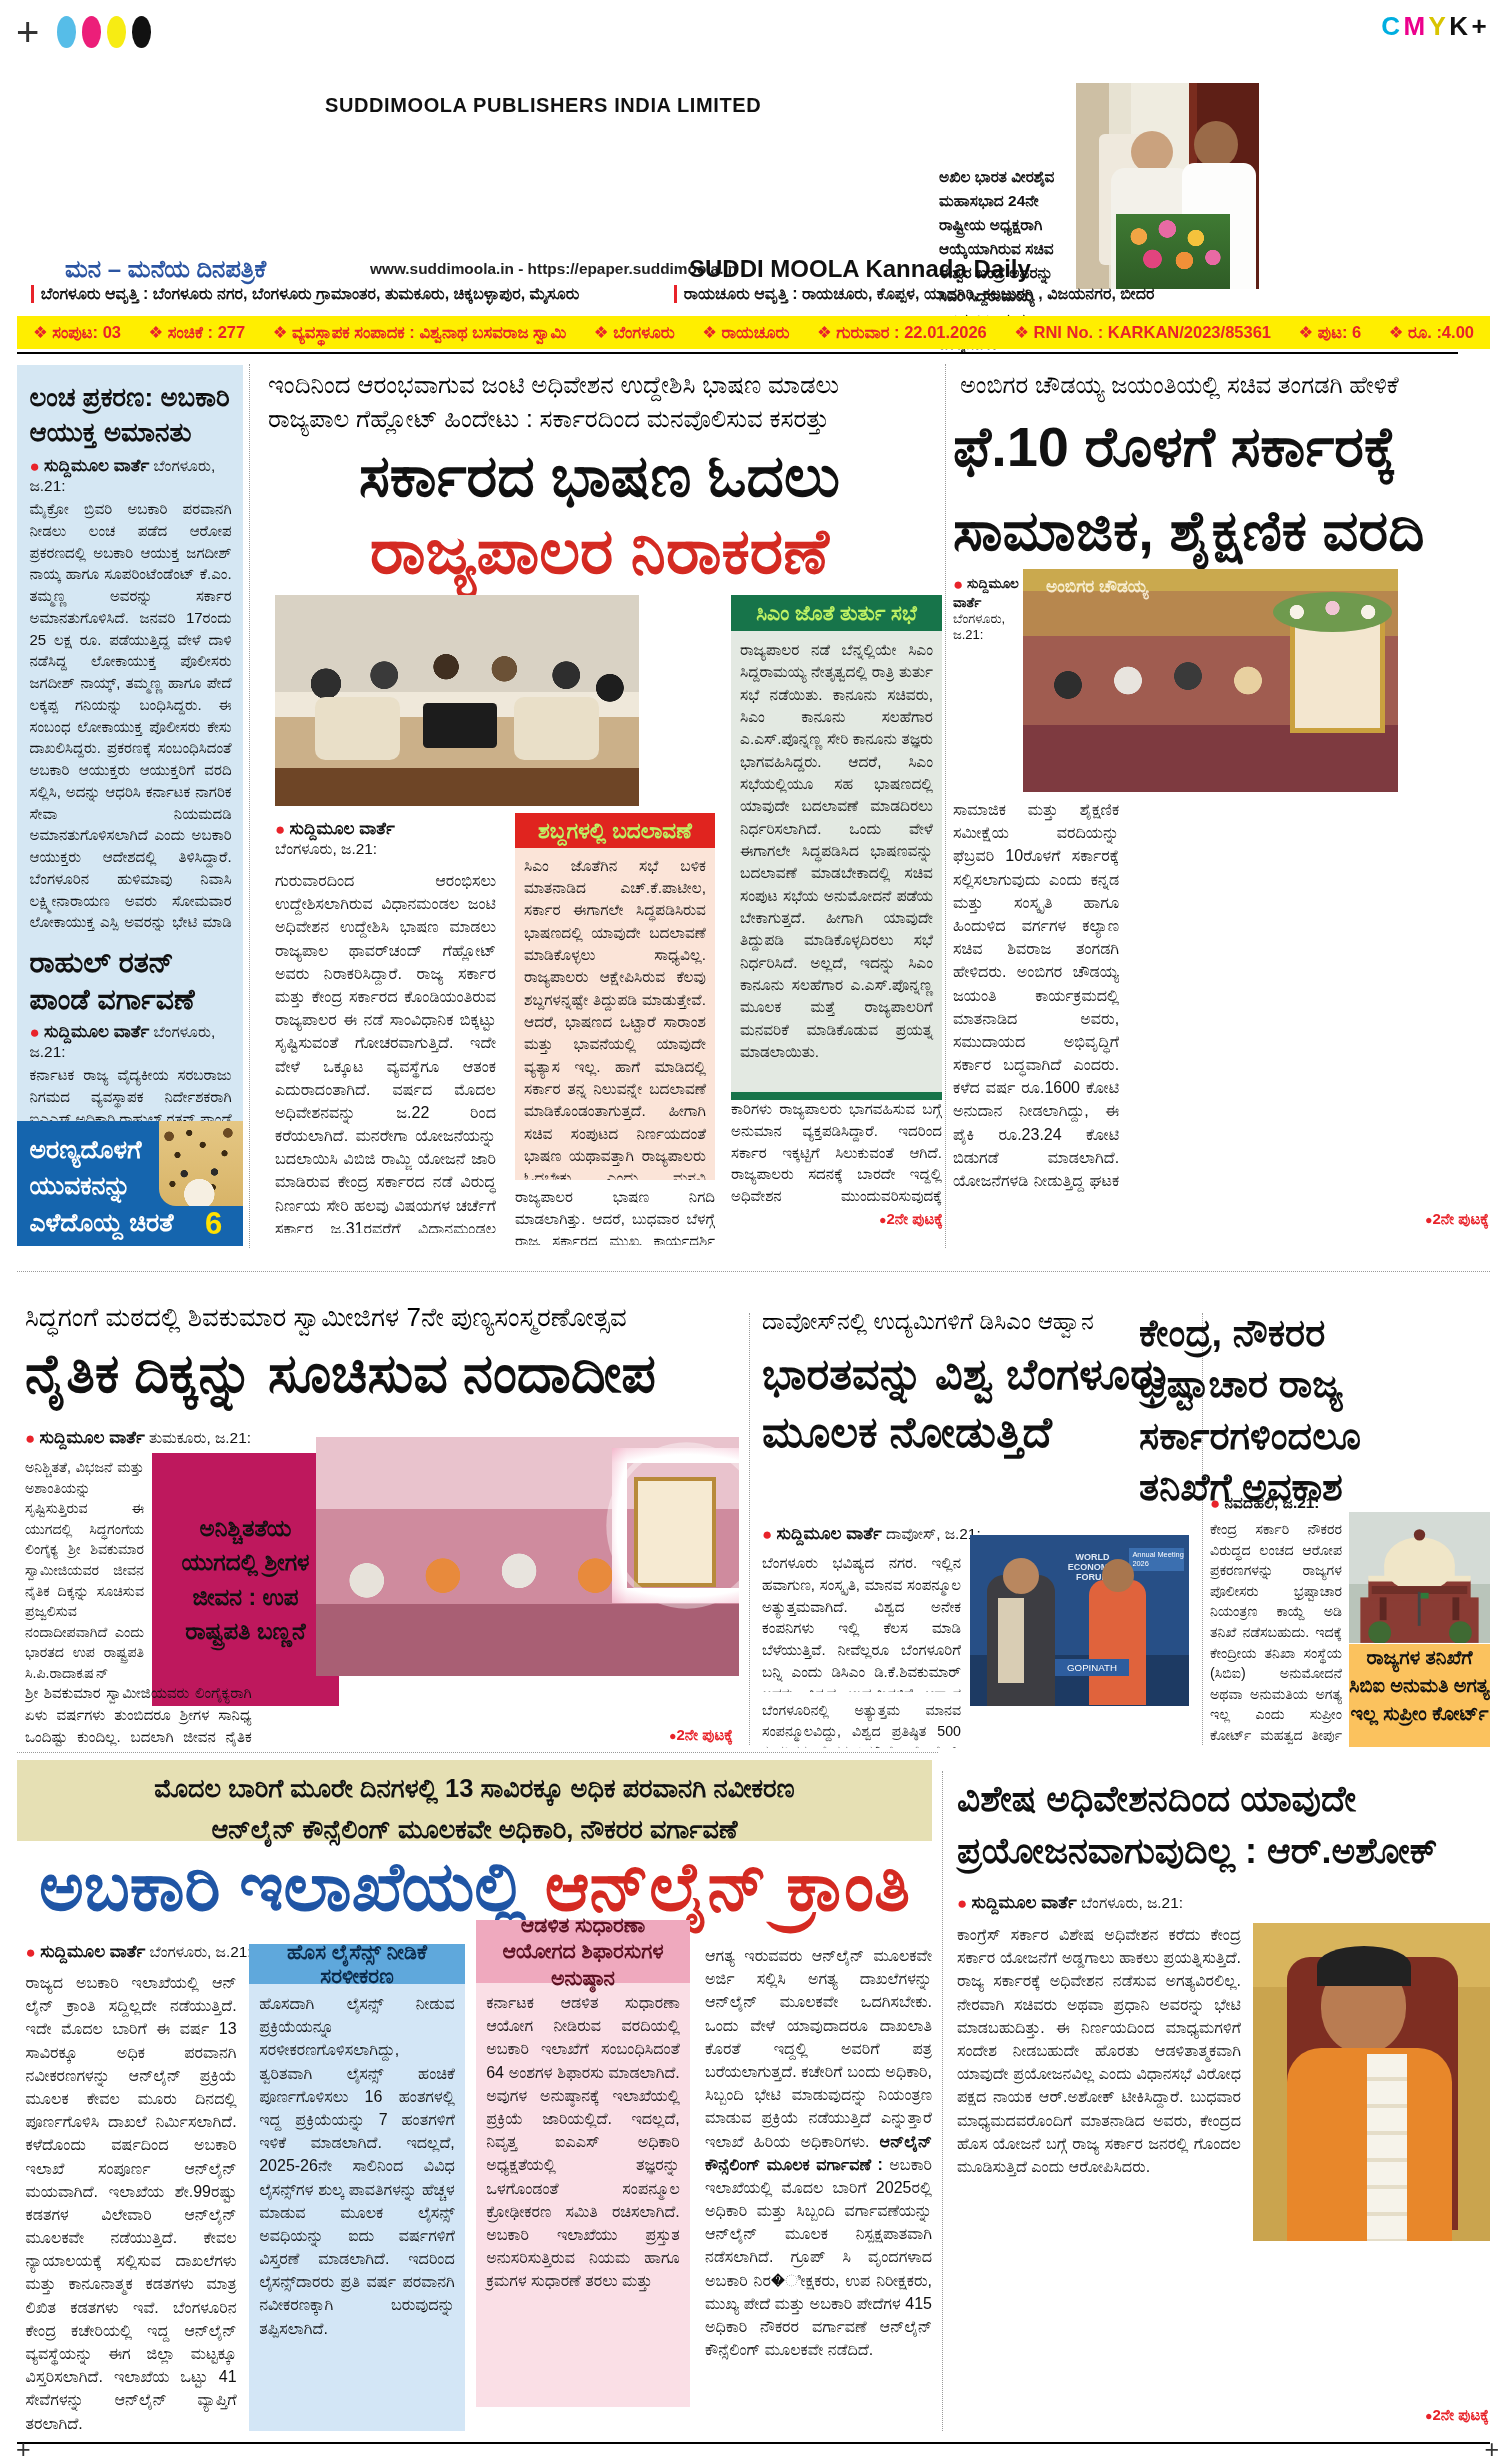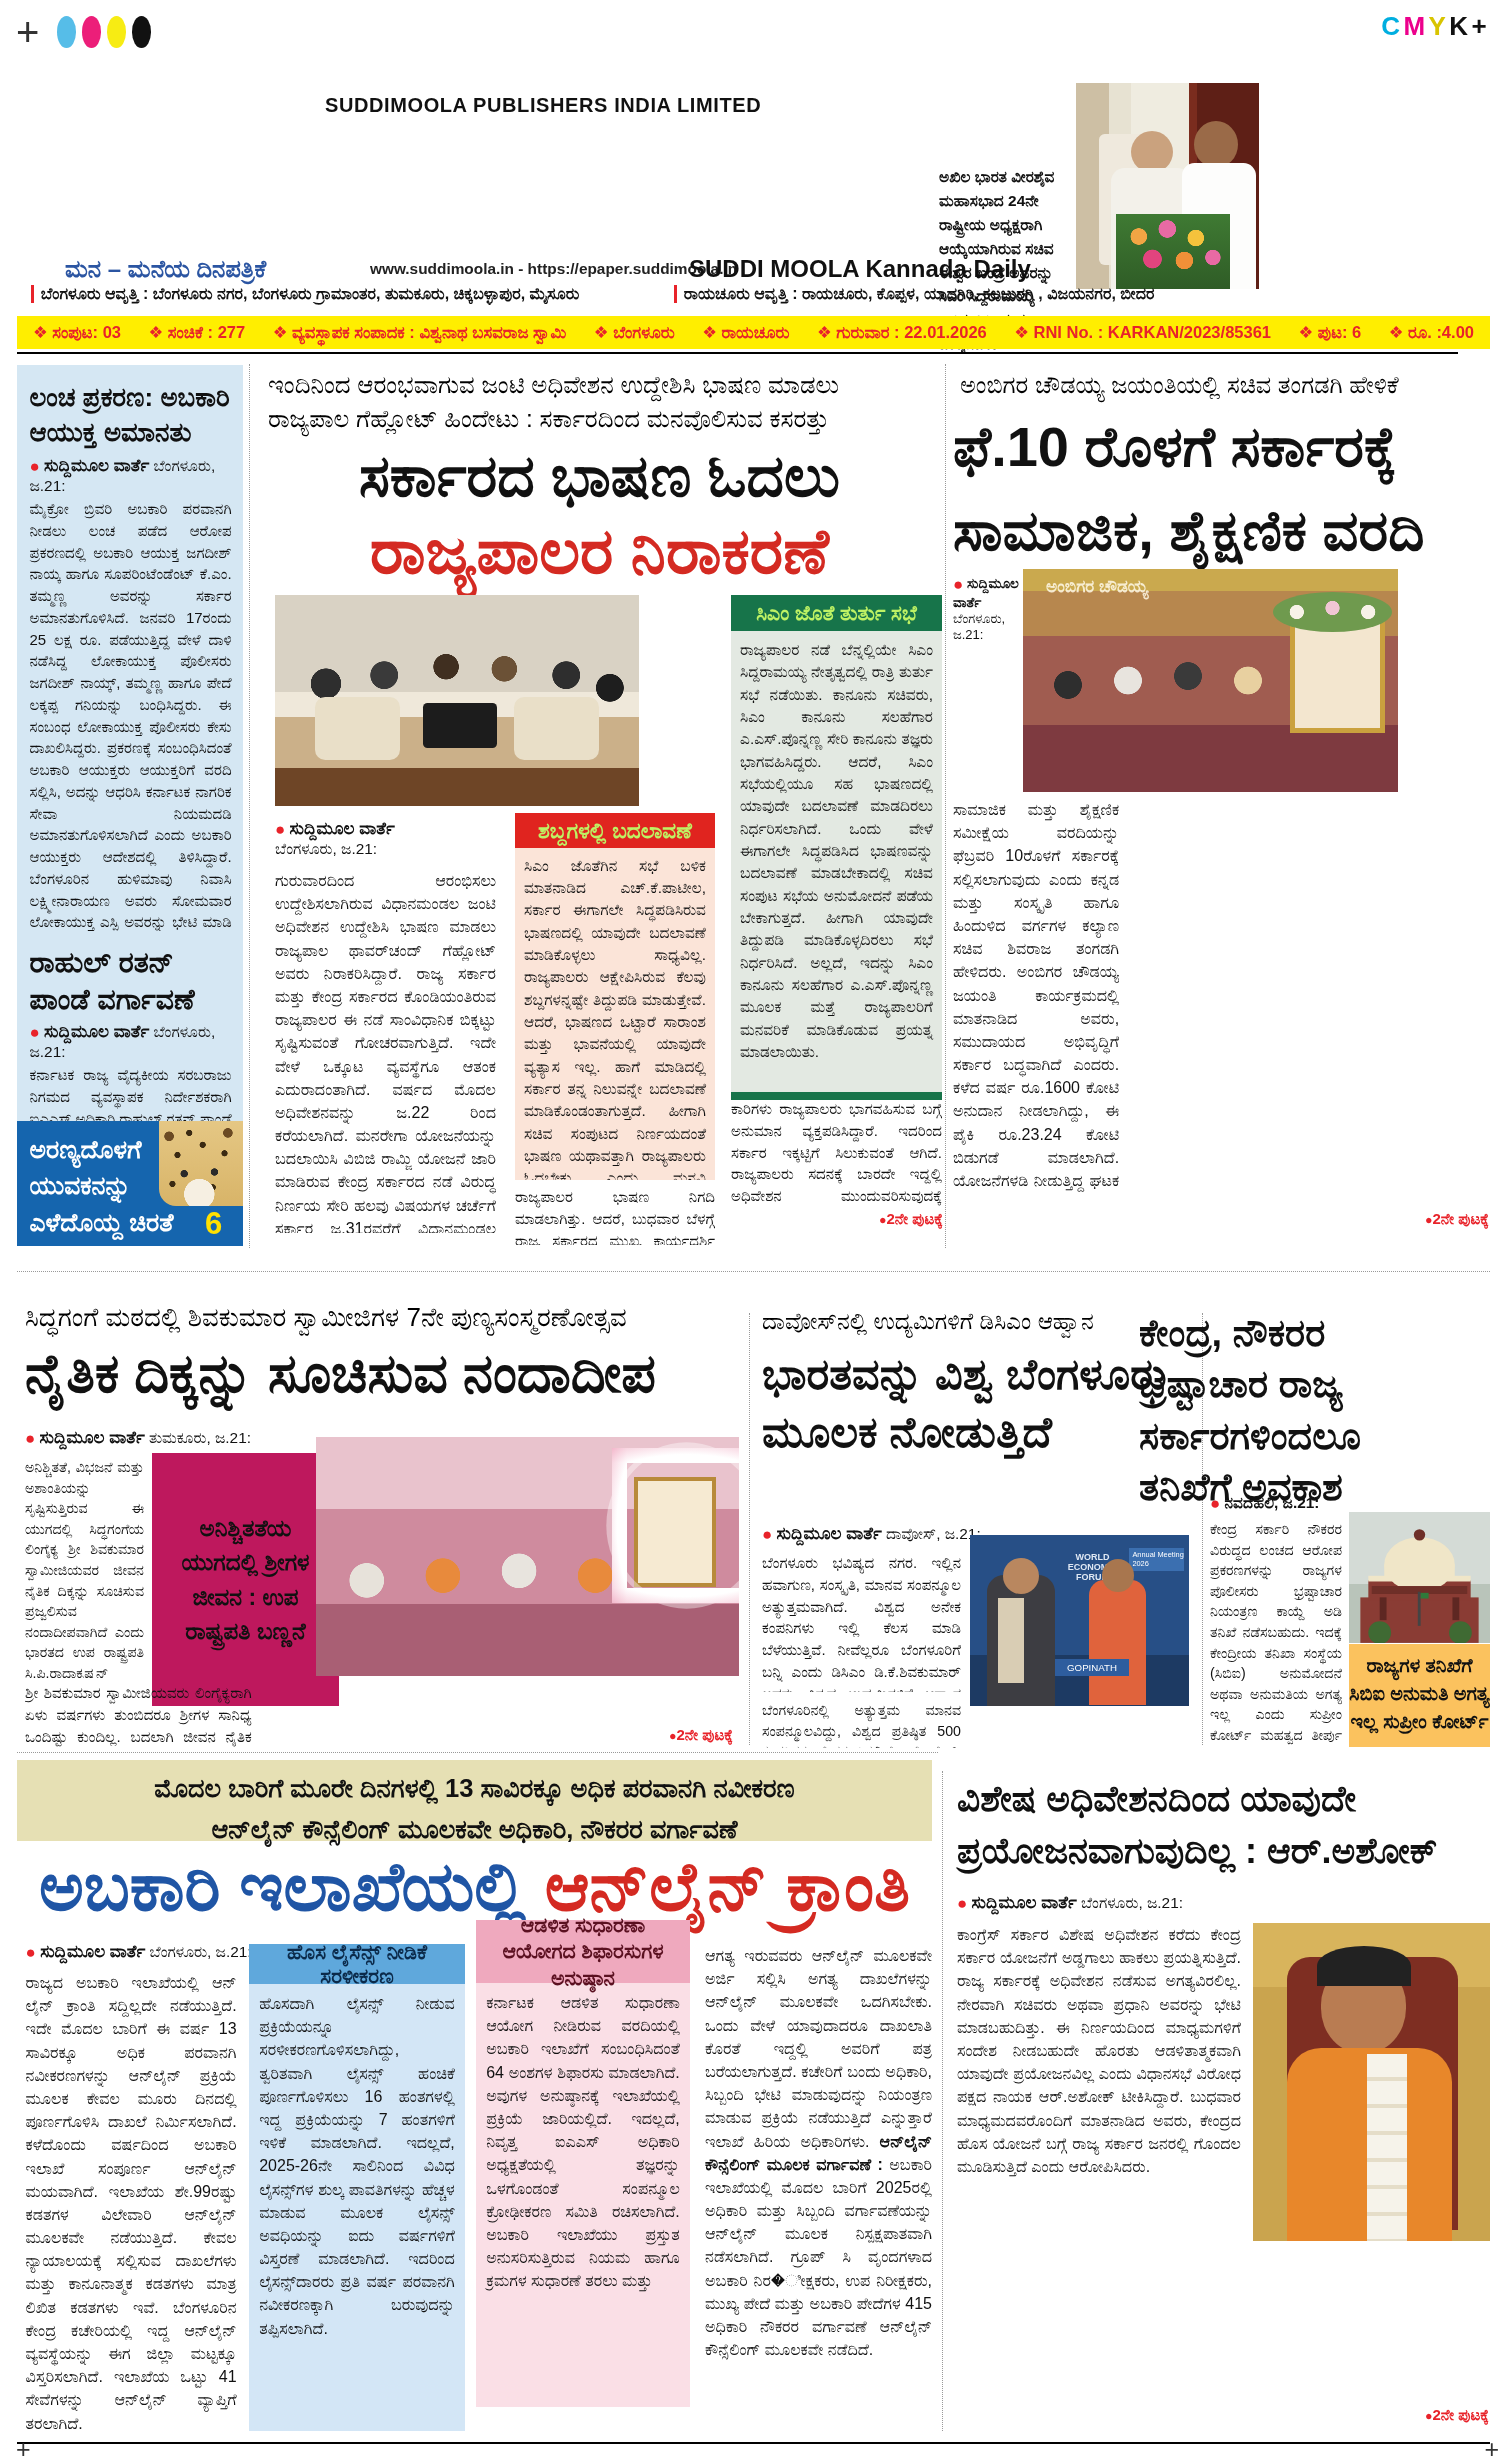--- a/index.html
+++ b/index.html
@@ -201,21 +201,21 @@
       <circle cx="124" cy="40" r="10" fill="#6e2f28"></circle>
       <rect x="40" y="130" width="168" height="14" fill="#6e2f28"></rect>
       <rect x="54" y="150" width="12" height="40" fill="#5e2722"></rect>
         <rect x="182" y="150" width="12" height="40" fill="#5e2722"></rect>
       <rect x="121" y="140" width="5" height="60" fill="#444"></rect>
         <rect x="126" y="142" width="14" height="10" fill="#2f7a3a"></rect>
       <circle cx="54" cy="212" r="20" fill="#3f6a33"></circle>
         <circle cx="196" cy="212" r="20" fill="#3f6a33"></circle>
     </svg>
   </div>
-  <div class="abs b ctr" style="left:1349px;top:1644px;width:141px;height:103px;background:#fbc25e;font-size:19.3px;line-height:1.45;padding-top:8px;box-sizing:border-box">ರಾಜ್ಯಗಳ ತನಿಖೆಗೆ ಸಿಬಿಐ ಅನುಮತಿ ಅಗತ್ಯ ಇಲ್ಲ ಸುಪ್ರೀಂ ಕೋರ್ಟ್</div>
+  <div class="abs b ctr" style="left:1349px;top:1644px;width:141px;height:103px;background:#fbc25e;font-size:19.3px;line-height:1.45;box-sizing:border-box">ರಾಜ್ಯಗಳ ತನಿಖೆಗೆ ಸಿಬಿಐ ಅನುಮತಿ ಅಗತ್ಯ ಇಲ್ಲ ಸುಪ್ರೀಂ ಕೋರ್ಟ್</div>
 
   <div class="abs hsep" style="left:17px;top:1752px;width:921px"></div>
 
   <div class="abs ctr b" style="left:17px;top:1760px;width:915px;height:81px;background:#e6e0b4;font-size:25.6px;line-height:1.6;padding-top:8px;box-sizing:border-box">
     <div>ಮೊದಲ ಬಾರಿಗೆ ಮೂರೇ ದಿನಗಳಲ್ಲಿ 13 ಸಾವಿರಕ್ಕೂ ಅಧಿಕ ಪರವಾನಗಿ ನವೀಕರಣ</div>
       <div>ಆನ್‌ಲೈನ್ ಕೌನ್ಸೆಲಿಂಗ್ ಮೂಲಕವೇ ಅಧಿಕಾರಿ, ನೌಕರರ ವರ್ಗಾವಣೆ</div>
   </div>
   <div class="abs b ctr" style="left:17px;top:1847px;width:915px;font-size:68px">
     <span class="blue">ಅಬಕಾರಿ ಇಲಾಖೆಯಲ್ಲಿ </span><span class="red">ಆನ್‌ಲೈನ್ ಕ್ರಾಂತಿ</span>
   </div>

